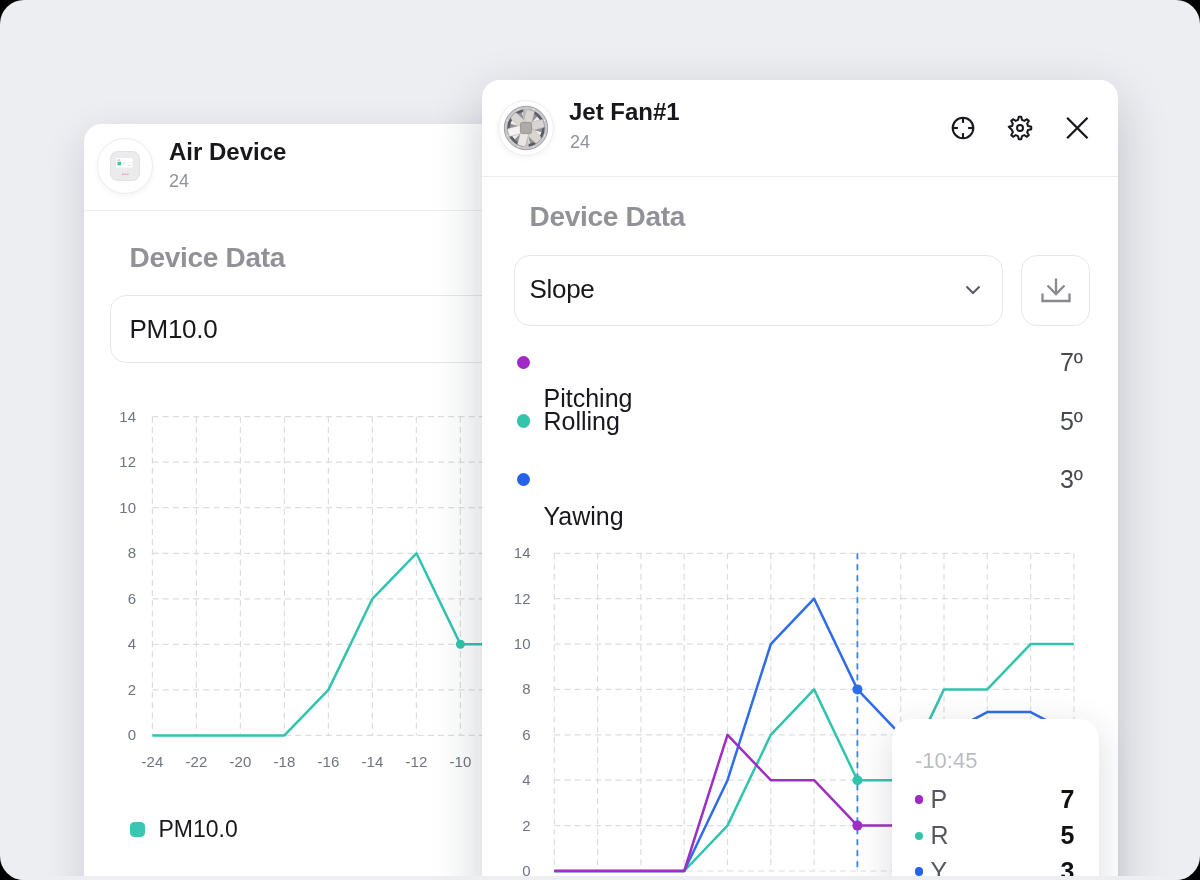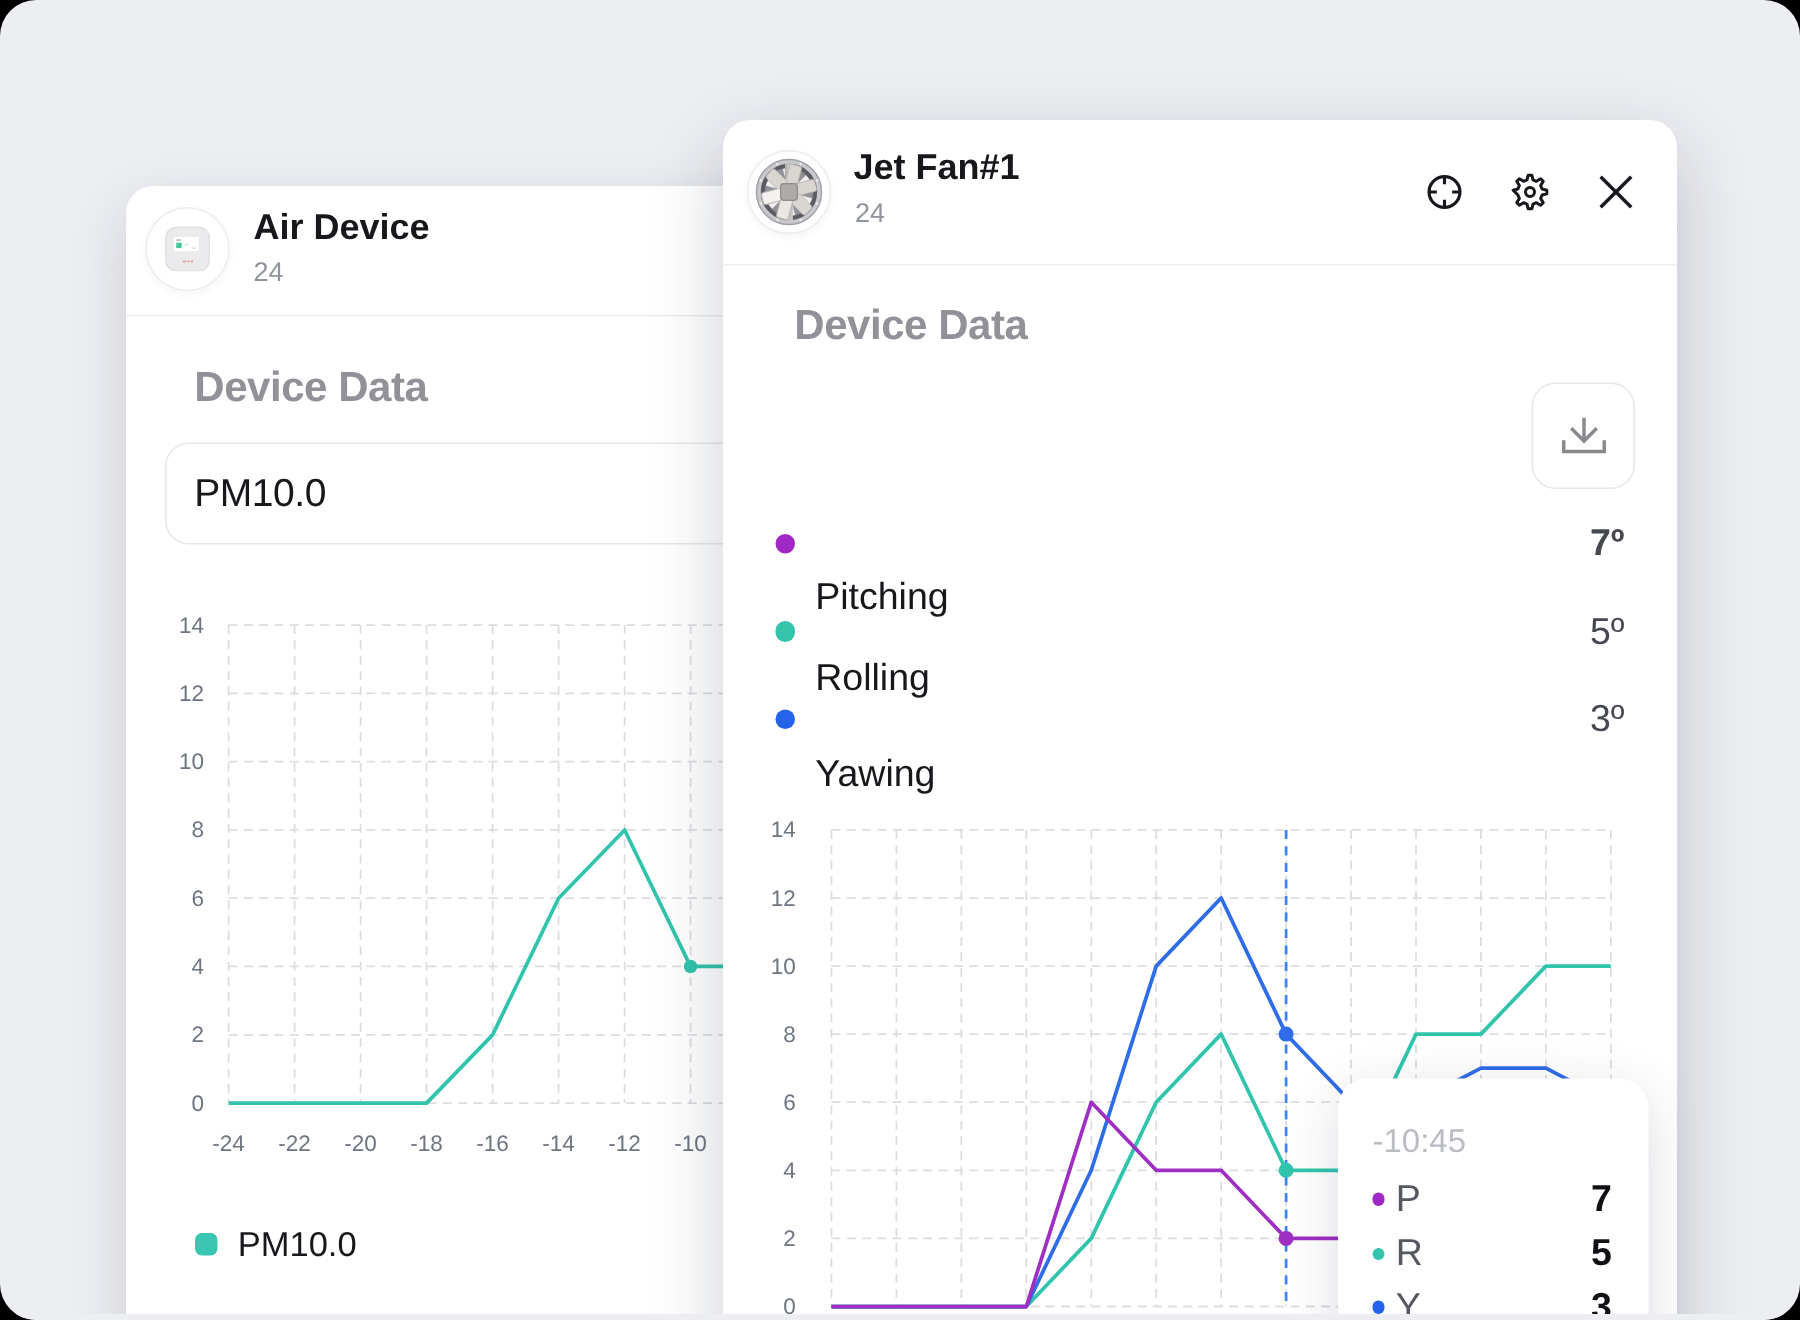--- a/index.html
+++ b/index.html
@@ -157,35 +157,41 @@
         <circle cx="0" cy="0" r="3"></circle>
       </g>
 
       <g stroke="#17181c" stroke-width="2.3" fill="none">
         <line x1="119.1" y1="4.8" x2="139.5" y2="25.2"></line>
         <line x1="139.5" y1="4.8" x2="119.1" y2="25.2"></line>
       </g>
     </svg>
     <div class="divider" style="top:96px;"></div>
     <div class="section-label" style="left:47.5px;top:125px;">Device Data</div>
+    <div class="select" style="left:32px;top:175px;width:489px;height:71px;">
+      <div class="val" style="left:14.5px;top:calc(50% - 1.5px);">Slope</div>
+      <svg style="position:absolute;right:21px;top:50%;margin-top:-6px;" width="16" height="10" viewBox="0 0 16 10">
+        <path d="M1.5 1.5 L8 8 L14.5 1.5" fill="none" stroke="#565b63" stroke-width="2"></path>
+      </svg>
+    </div>
     <div class="select" style="left:539px;top:175px;width:69px;height:71px;">
       <svg style="position:absolute;left:50%;top:50%;transform:translate(-50%,-50%);" width="32" height="30" viewBox="0 0 32 30">
         <g stroke="#87898c" stroke-width="2.3" fill="none">
           <path d="M2.5 17.5 V25 H29.5 V17.5"></path>
           <line x1="16" y1="2.5" x2="16" y2="16.5"></line>
           <path d="M7.5 9.5 L16 18 L24.5 9.5"></path>
         </g>
       </svg>
     </div>
 
     <div class="legend-dot" style="left:34.6px;top:275.7px;background:#a028c4;"></div>
     <div class="legend-label" style="left:61.5px;top:268px;margin-top:36px;">Pitching</div>
-    <div class="legend-val" style="right:35px;top:268px;font-weight:bold;">7º</div>
+    <div class="legend-val" style="right:35px;top:268px;">7º</div>
     <div class="legend-dot" style="left:34.6px;top:334.3px;background:#34c3ab;"></div>
-    <div class="legend-label" style="left:61.5px;top:327px;margin-top:31px;">Rolling</div>
+    <div class="legend-label" style="left:61.5px;top:327px;">Rolling</div>
     <div class="legend-val" style="right:35px;top:327px;">5º</div>
     <div class="legend-dot" style="left:34.6px;top:392.7px;background:#2563eb;"></div>
     <div class="legend-label" style="left:61.5px;top:385px;margin-top:37px;">Yawing</div>
     <div class="legend-val" style="right:35px;top:385px;">3º</div>
 
     <svg style="position:absolute;left:0;top:450px;" width="636" height="450" viewBox="0 0 636 450">
       <line x1="72.3" y1="341.0" x2="591.9" y2="341.0" stroke="#dcdde1" stroke-width="1.2" stroke-dasharray="6 4.2"></line>
       <line x1="72.3" y1="295.6" x2="591.9" y2="295.6" stroke="#dcdde1" stroke-width="1.2" stroke-dasharray="6 4.2"></line>
       <line x1="72.3" y1="250.2" x2="591.9" y2="250.2" stroke="#dcdde1" stroke-width="1.2" stroke-dasharray="6 4.2"></line>
       <line x1="72.3" y1="204.8" x2="591.9" y2="204.8" stroke="#dcdde1" stroke-width="1.2" stroke-dasharray="6 4.2"></line>

